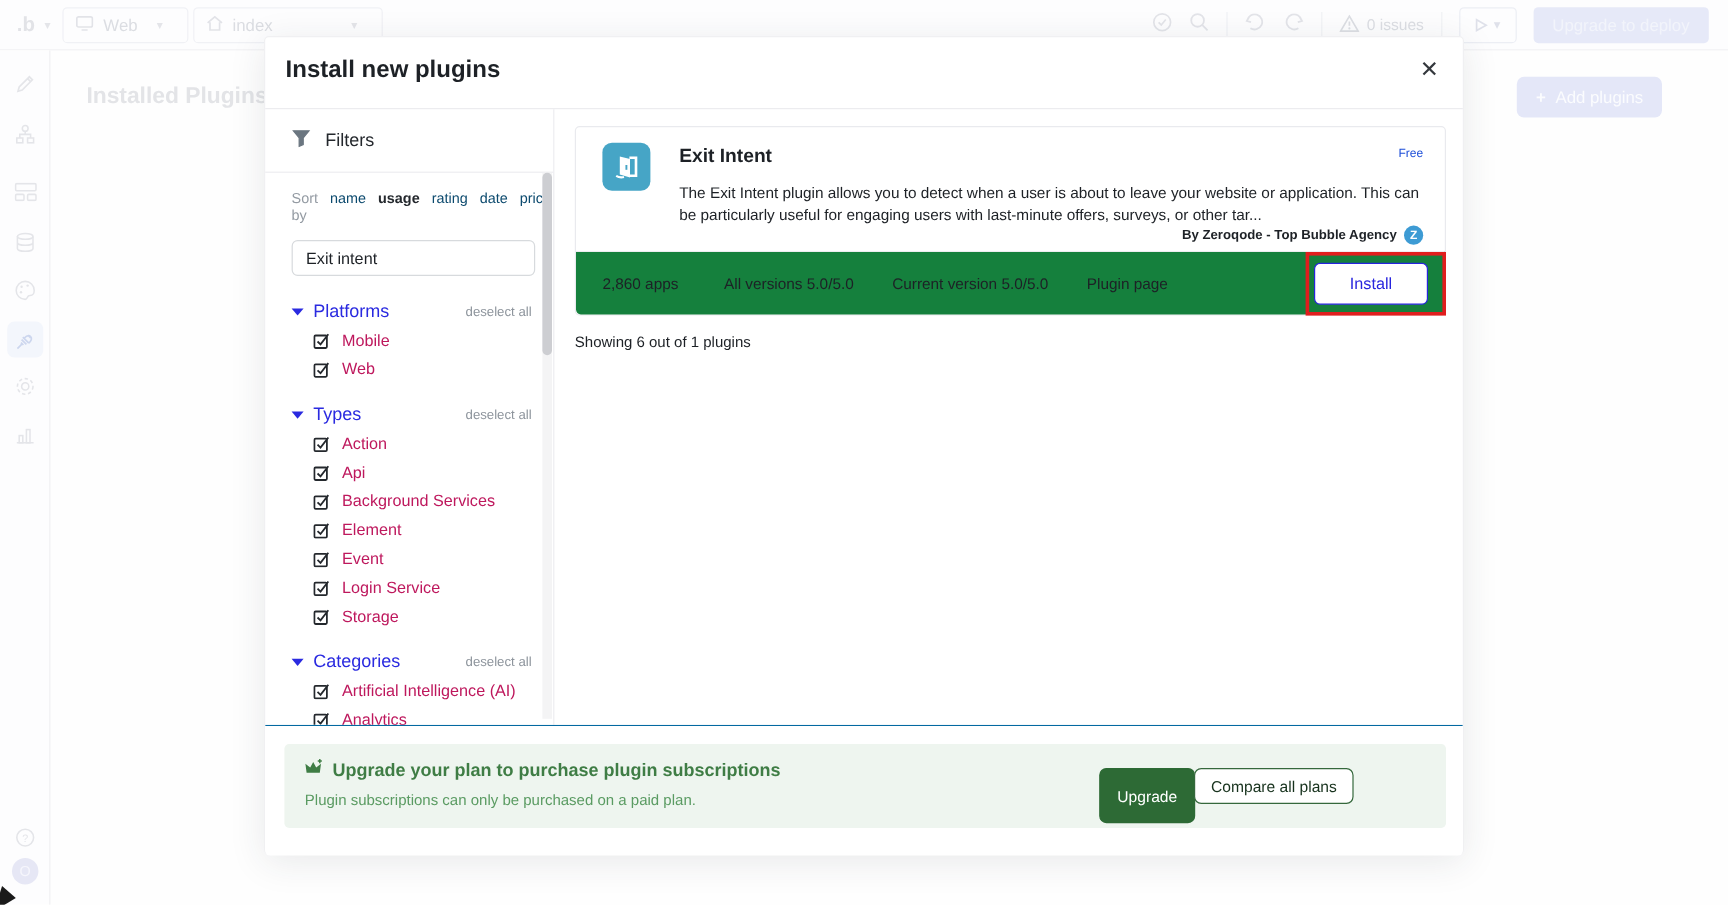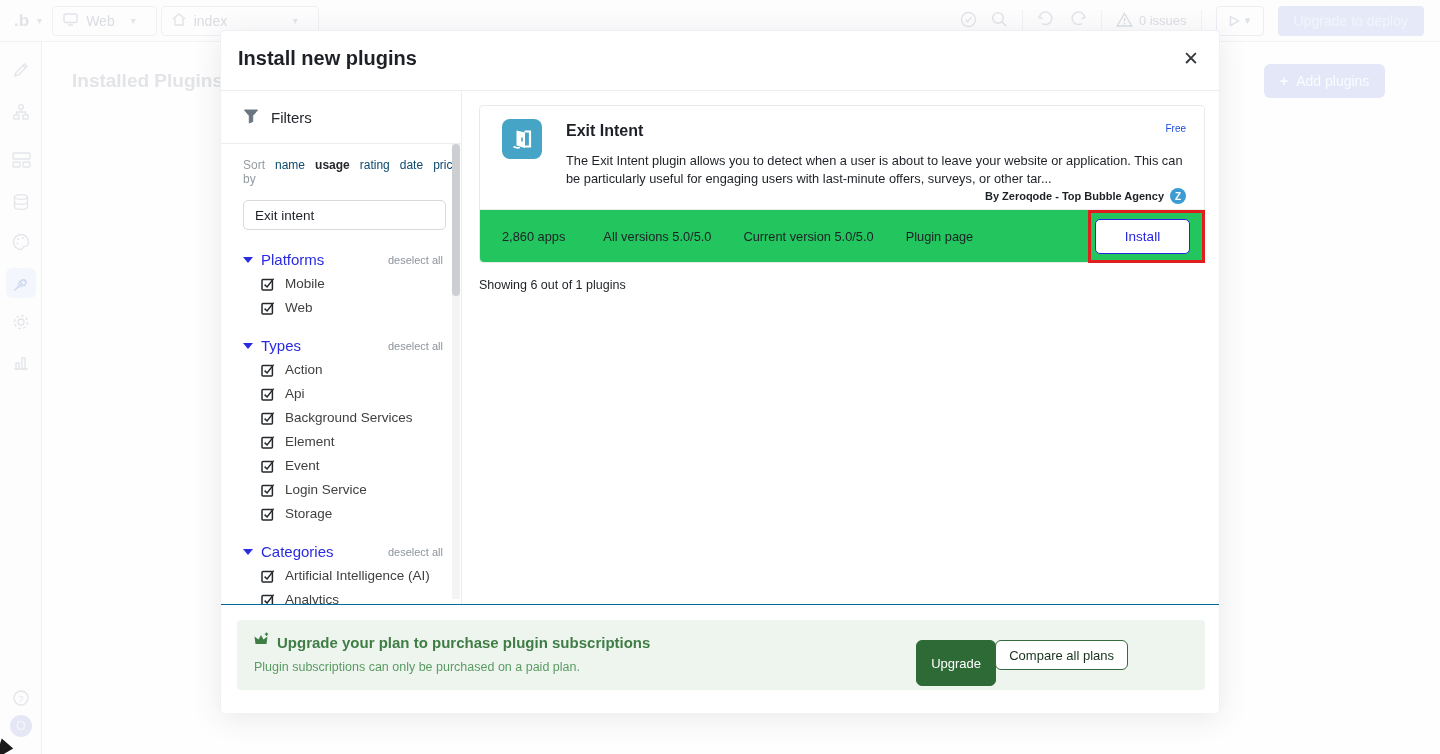--- a/index.html
+++ b/index.html
@@ -66,41 +66,41 @@
   .search-input { margin-top:14px; width:203px; height:30px; border:1px solid #d7dadd;
     border-radius:5px; padding:0 11px; font-size:13.5px; color:#1d2126;
     font-family:"Liberation Sans", sans-serif; outline:none; display:block; }
   .fsection { margin-top:21px; }
   .fsection-head { display:flex; align-items:center; }
   .tri { width:0; height:0; border-left:5px solid transparent; border-right:5px solid transparent;
     border-top:6px solid #2a2ae0; margin-right:8px; }
   .sec-title { color:#2a2ae0; font-size:15px; }
   .deselect { margin-left:auto; font-size:11px; color:#8d949c; }
   .chk-row { display:flex; align-items:center; gap:10px; margin-top:7px; padding-left:18px;
-    font-size:13.5px; color:#404040; height:17px; }
+    font-size:13.5px; color:#be185d; height:17px; }
   .chk { color:#24282d; flex:0 0 auto; display:flex; }
   .scroll-track { position:absolute; right:1px; top:53px; width:8px; height:455px; background:#f4f4f5; }
   .scroll-thumb { position:absolute; right:0; top:0; width:8px; height:152px; background:#cdced2; border-radius:4px; }
 
   
   .plugin-card { position:absolute; left:258px; top:74px; width:726px; height:158px;
     border:1px solid #e9eaee; border-radius:4px; background:#fff; }
   .card-body { position:absolute; left:0; top:0; right:0; height:105px; padding:16px 18px 0 22px; }
   .plug-ico { position:absolute; left:22px; top:13px; width:40px; height:40px;
     background:#46a5c6; border-radius:8px; display:flex; align-items:center; justify-content:center; }
   .plug-name { position:absolute; left:86px; top:16px; font-size:16px; font-weight:600; color:#1d2126; }
   .plug-free { position:absolute; right:18px; top:17px; font-size:10px; color:#1d4ed8; }
   .plug-desc { position:absolute; left:86px; top:46px; width:626px; font-size:12.8px;
     line-height:1.38; color:#1d2126; }
   .plug-author { position:absolute; right:40px; top:84px; font-size:11px; font-weight:600; color:#1d2126; }
   .author-badge { position:absolute; right:18px; top:82px; width:16px; height:16px; border-radius:50%;
     background:#3d9bd4; color:#fff; font-size:10px; font-weight:700;
     display:flex; align-items:center; justify-content:center; }
   .card-footer { position:absolute; left:0; bottom:0; right:0; height:53px;
-    border-top:1px solid #ededf0; background:#22c55e; border-radius:0 0 4px 4px;
+    border-top:1px solid #ededf0; background:#15803d; border-radius:0 0 4px 4px;
     display:flex; align-items:center; font-size:12.8px; color:#1d2126; }
   .stat-apps { margin-left:22px; }
   .stat-all { margin-left:38px; }
   .stat-cur { margin-left:32px; }
   .stat-page { margin-left:32px; cursor:pointer; }
   .install-btn { position:absolute; right:14px; top:9px; width:95px; height:35px;
     background:#fff; border:1.5px solid #2724de; border-radius:5px; color:#2724de;
     font-size:13.5px; display:flex; align-items:center; justify-content:center; cursor:pointer;
     font-family:"Liberation Sans", sans-serif; }
   .annotation-box { position:absolute; left:867px; top:179px; width:117px; height:53px;

